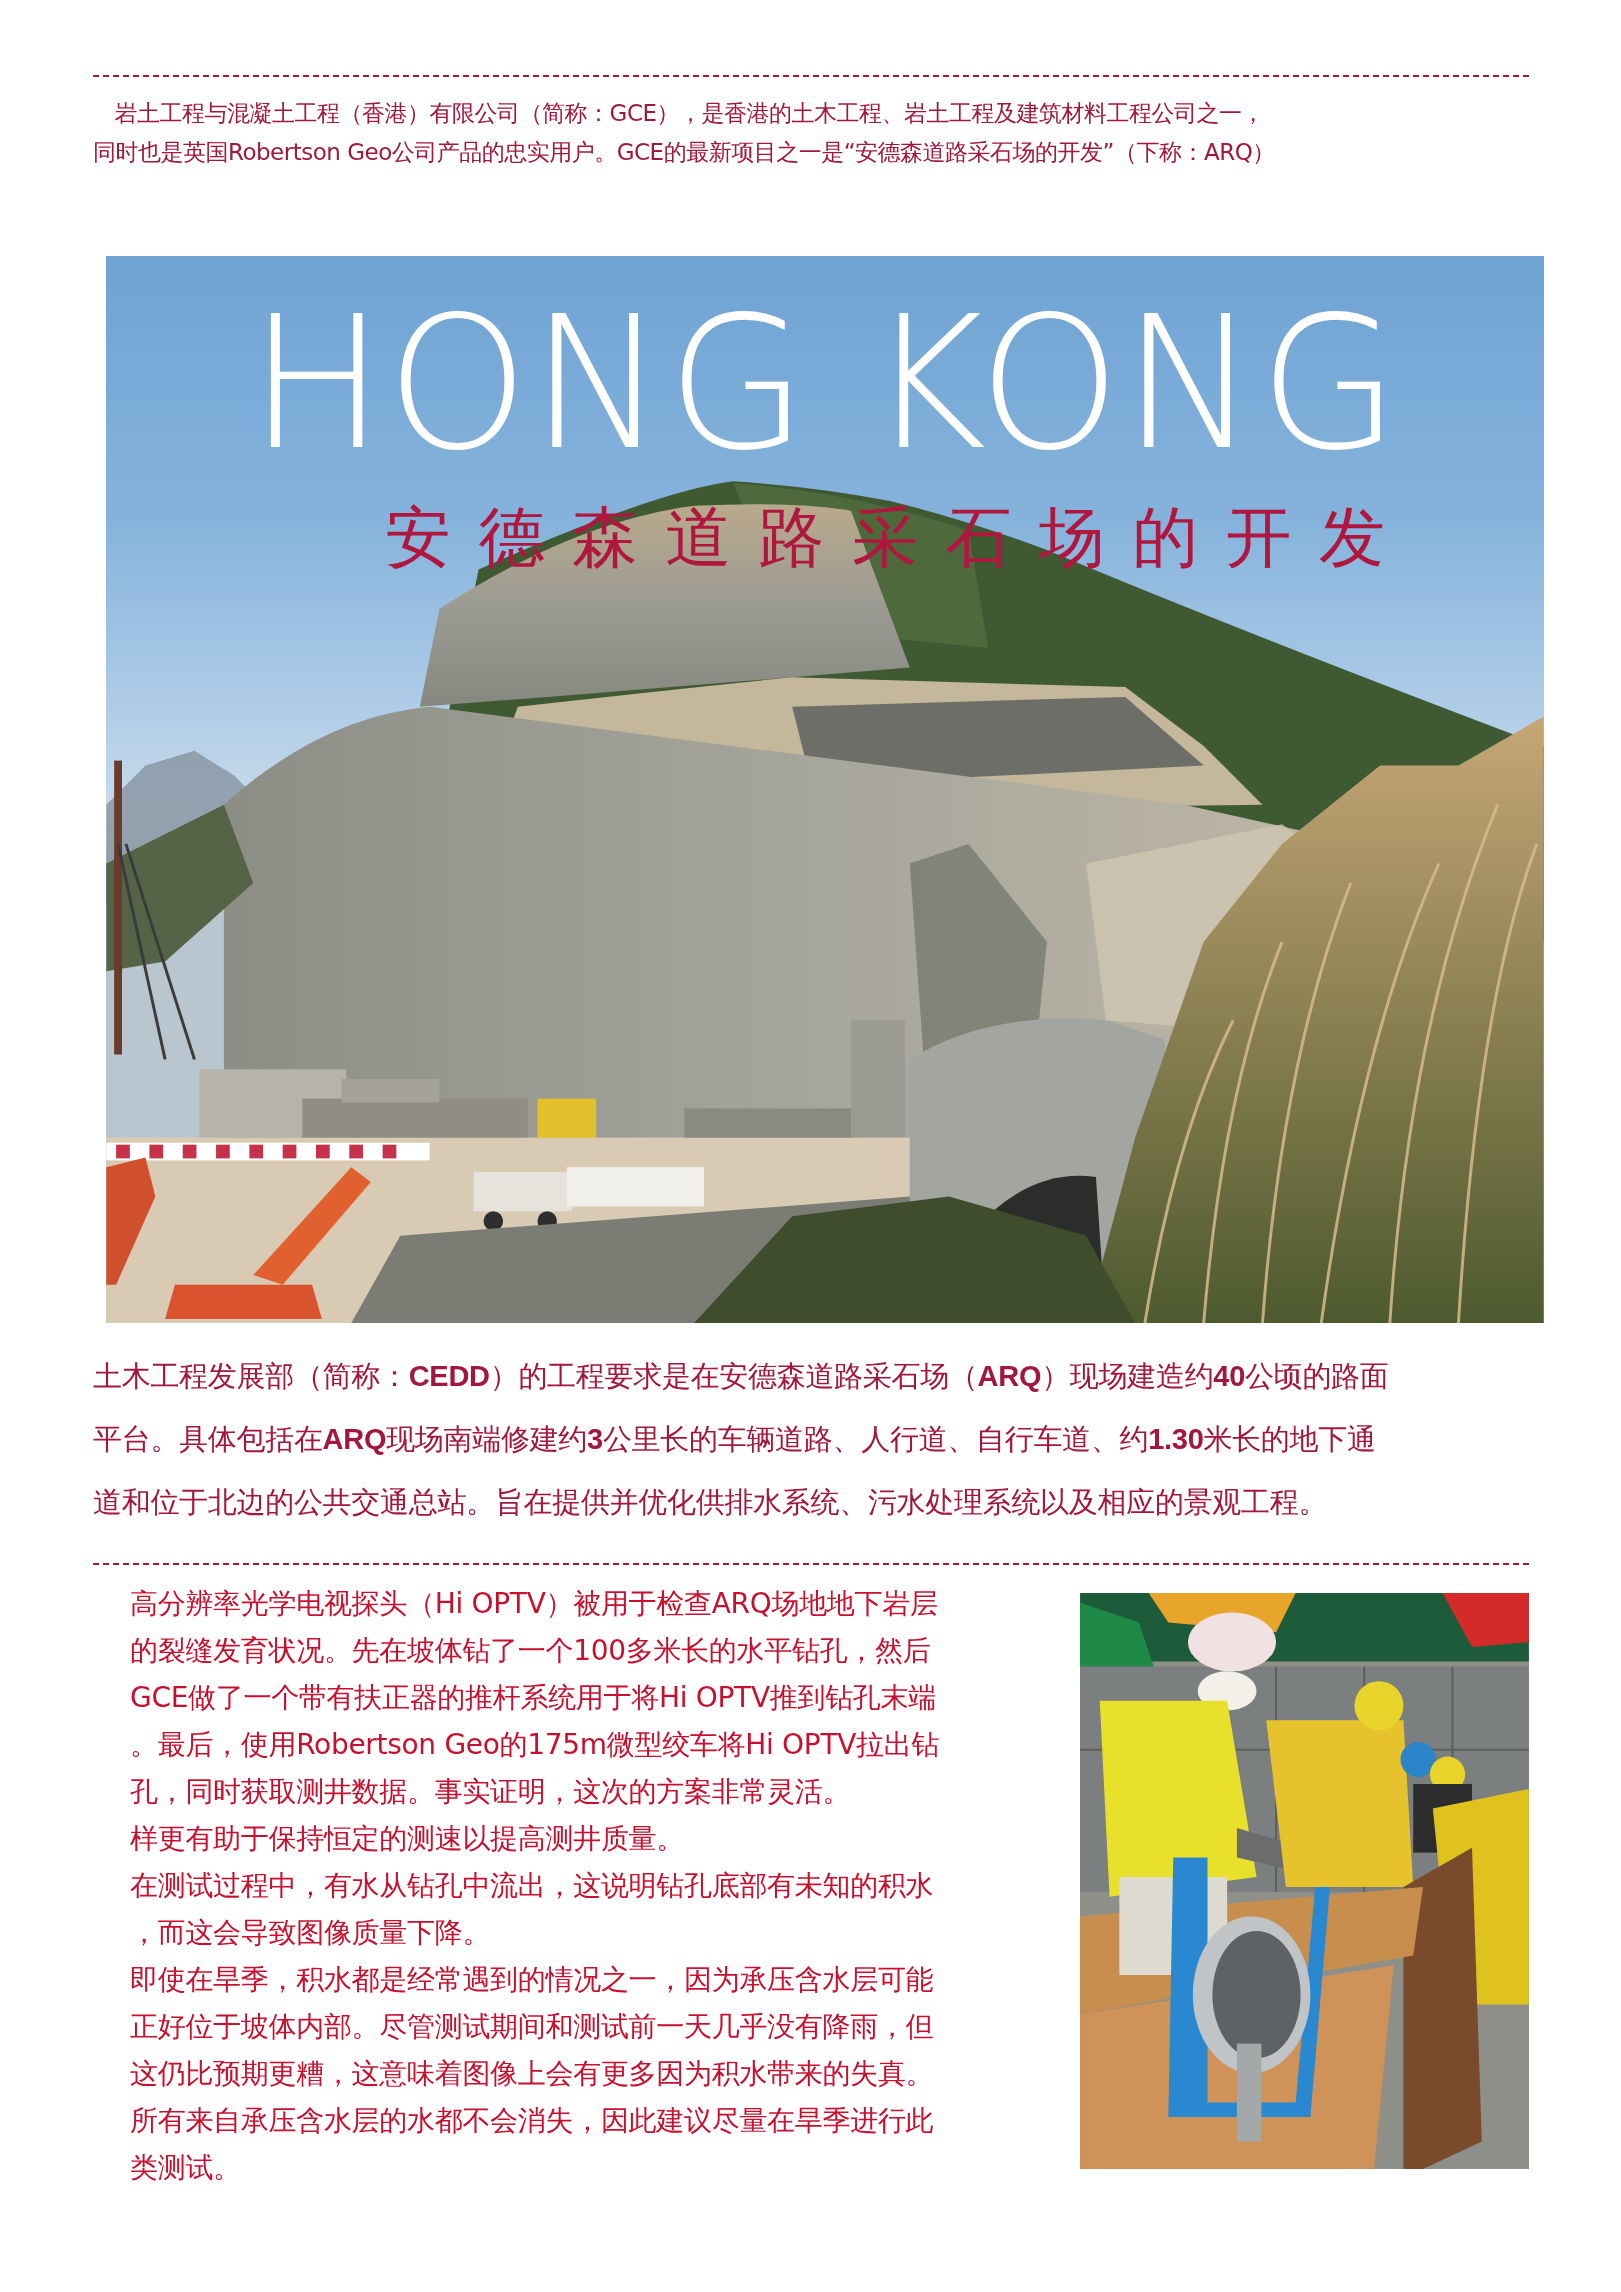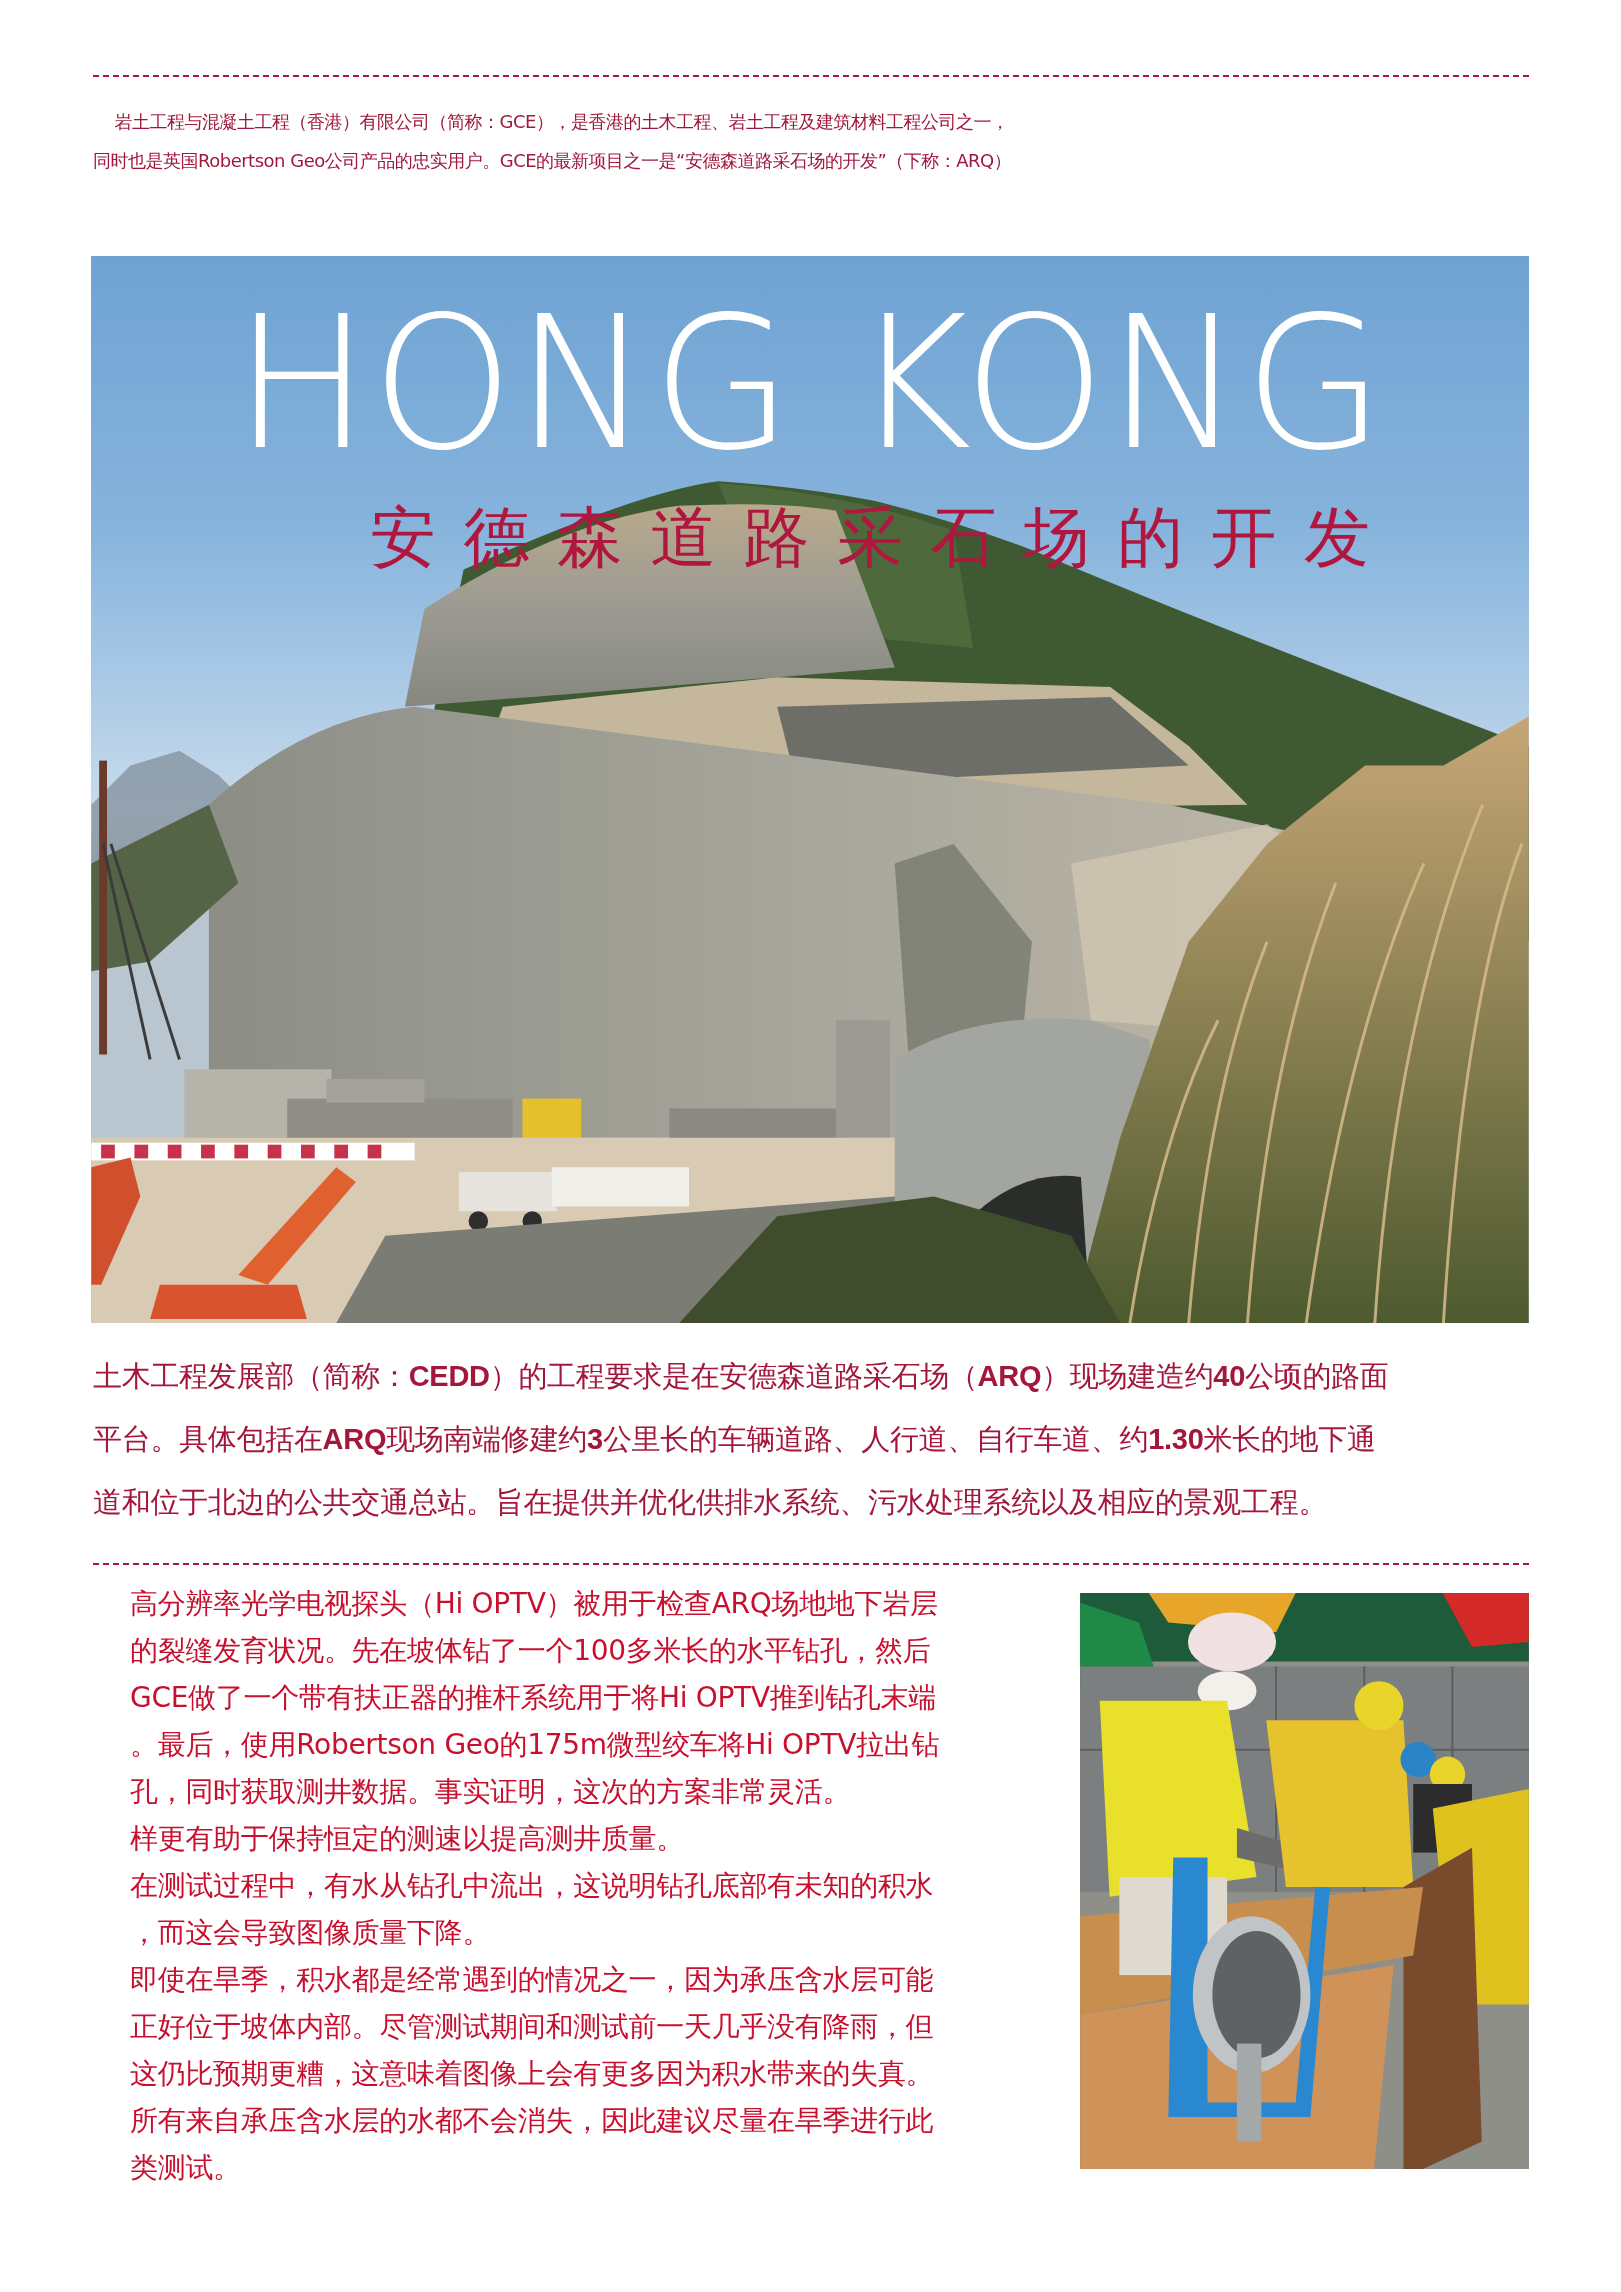--- a/index.html
+++ b/index.html
@@ -1,26 +1,26 @@
 <!DOCTYPE html>
 <html><head>
 <meta charset="utf-8">
 <style>
   html, body { margin: 0; padding: 0; background: #ffffff; }
   body { width: 1621px; height: 2293px; position: relative; overflow: hidden;
          font-family: "DejaVu Sans", "Liberation Sans", sans-serif; }
   .dash { position: absolute; left: 93px; width: 1436px; height: 0;
           border-top: 2.9px dashed #a3173c; }
-  .intro { position: absolute; left: 93px; top: 102px; width: 1529px;
-           color: #a0183c; font-size: 18px; line-height: 39px; letter-spacing: -0.5px;
+  .intro { position: absolute; left: 93px; top: 94px; width: 1529px;
+           color: #a0183c; font-size: 23px; line-height: 39px; letter-spacing: -0.5px;
            white-space: nowrap; }
   .intro .l1 { display: block; padding-left: 21.6px; }
   .intro .l2 { display: block; }
 
-  .hero { position: absolute; left: 91px; top: 256px; width: 1438px; height: 1067px; overflow: hidden;
+  .hero { position: absolute; left: 106px; top: 256px; width: 1438px; height: 1067px; overflow: hidden;
           background: linear-gradient(180deg, #6fa3d3 0%, #86b3dc 25%, #a9c9e6 40%, #c9dbeb 52%, #b9c6cf 60%); }
   .hero svg.scene { position: absolute; left: 0; top: 0; }
   .hero-title { position: absolute; left: 0; width: 100%; top: 29px; text-align: center;
                 color: #ffffff; font-family: "DejaVu Sans", sans-serif; font-weight: 200;
                 font-size: 184px; line-height: 196px; letter-spacing: 2px;
                 transform: scaleX(0.98); }
   .hero-sub { position: absolute; left: 279px; top: 243px; color: #b0173f;
               font-size: 66px; letter-spacing: 27.4px; line-height: 78px; white-space: nowrap; }
 
   .para2 { position: absolute; left: 93px; top: 1345px; width: 1441px;

